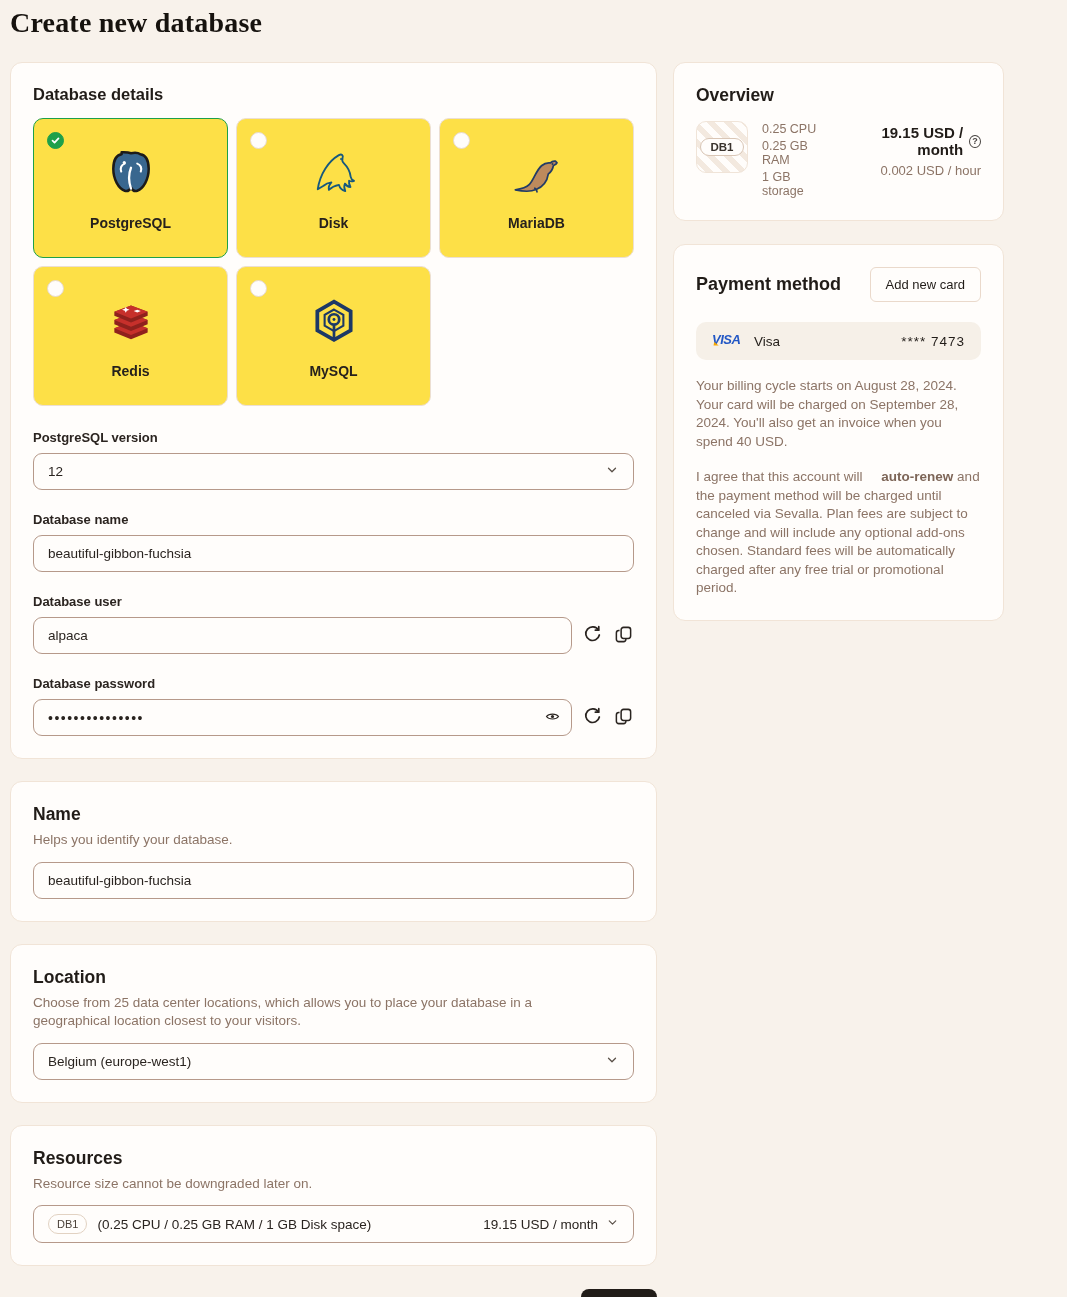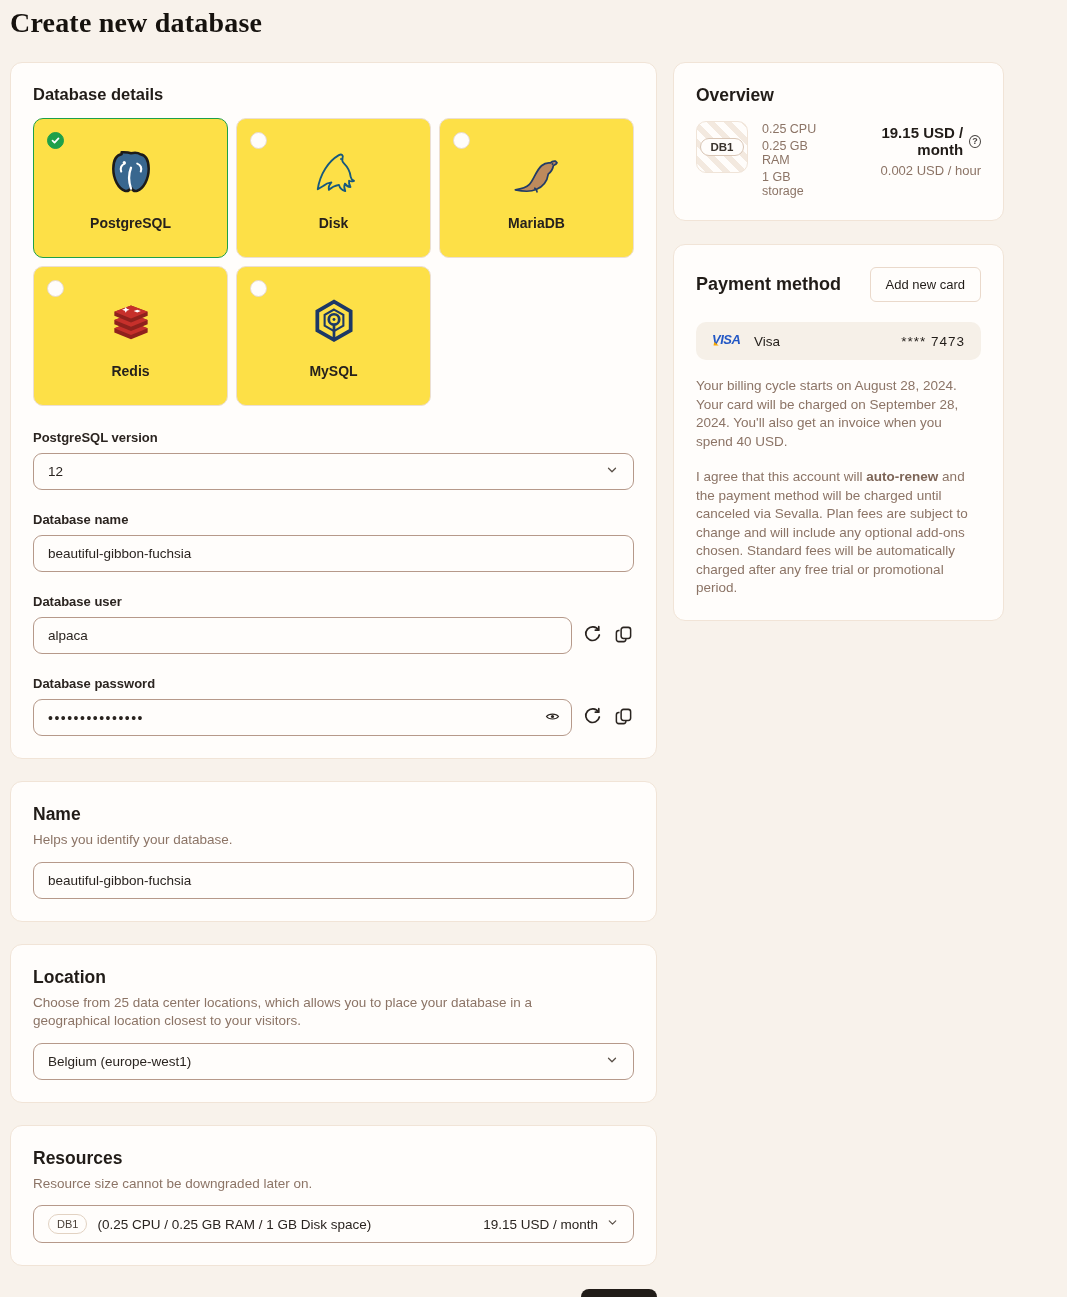--- a/index.html
+++ b/index.html
@@ -112,21 +112,21 @@
     padding: 9px 15px; font-size: 13px; color: #211c18; cursor: pointer;
     font-family: "Liberation Sans", sans-serif;
   }
   .visa-row {
     margin-top: 20px; background: #f6f0e8; border-radius: 10px;
     padding: 11px 16px; display: flex; align-items: center; gap: 9px;
     font-size: 13.5px; color: #211c18; cursor: pointer;
   }
   .card-last4 { margin-left: auto; letter-spacing: 1px; color: #211c18; }
   .billing-p { margin-top: 17px; font-size: 13.5px; color: #8c7466; line-height: 18.5px; }
-  .billing-p b { color: #7d6557; font-weight: 700; }
+  .billing-p b { color: #7d6557; font-weight: 700; margin-left: 15px; }
 </style>
 </head>
 <body>
 
 <h1 class="page-title">Create new database</h1>
 
 <div class="columns">
 
   <div class="left-col">
 

